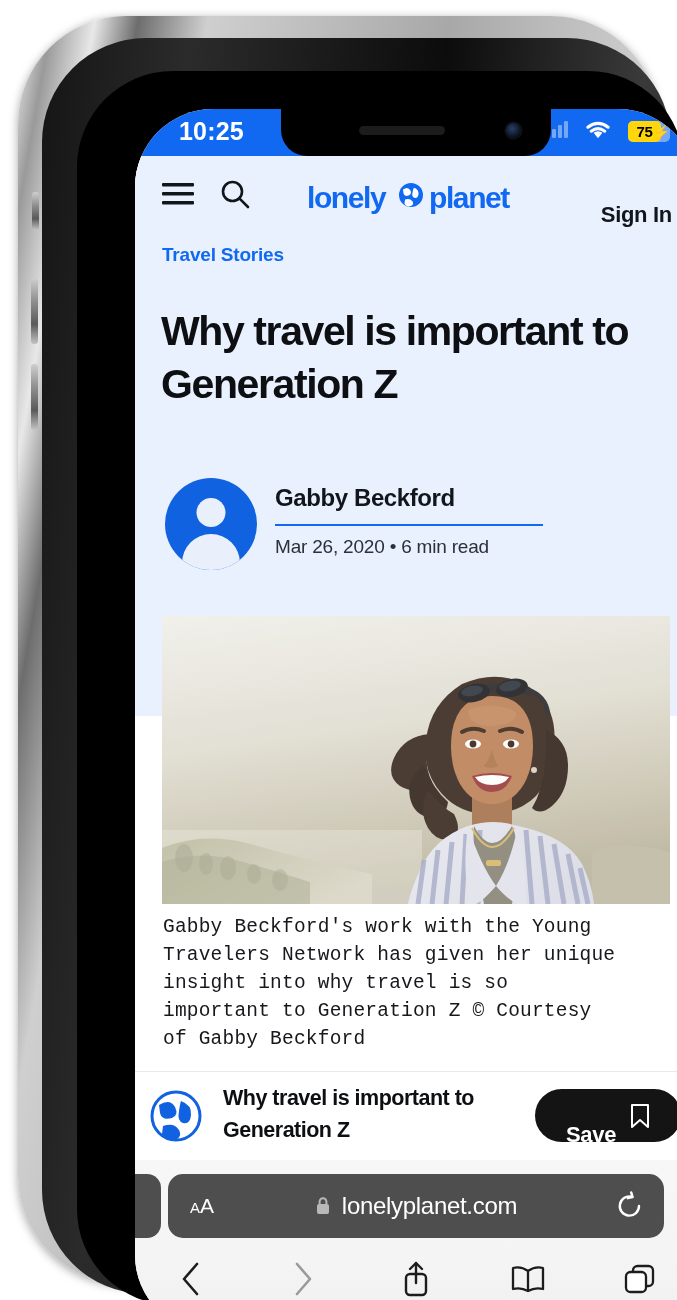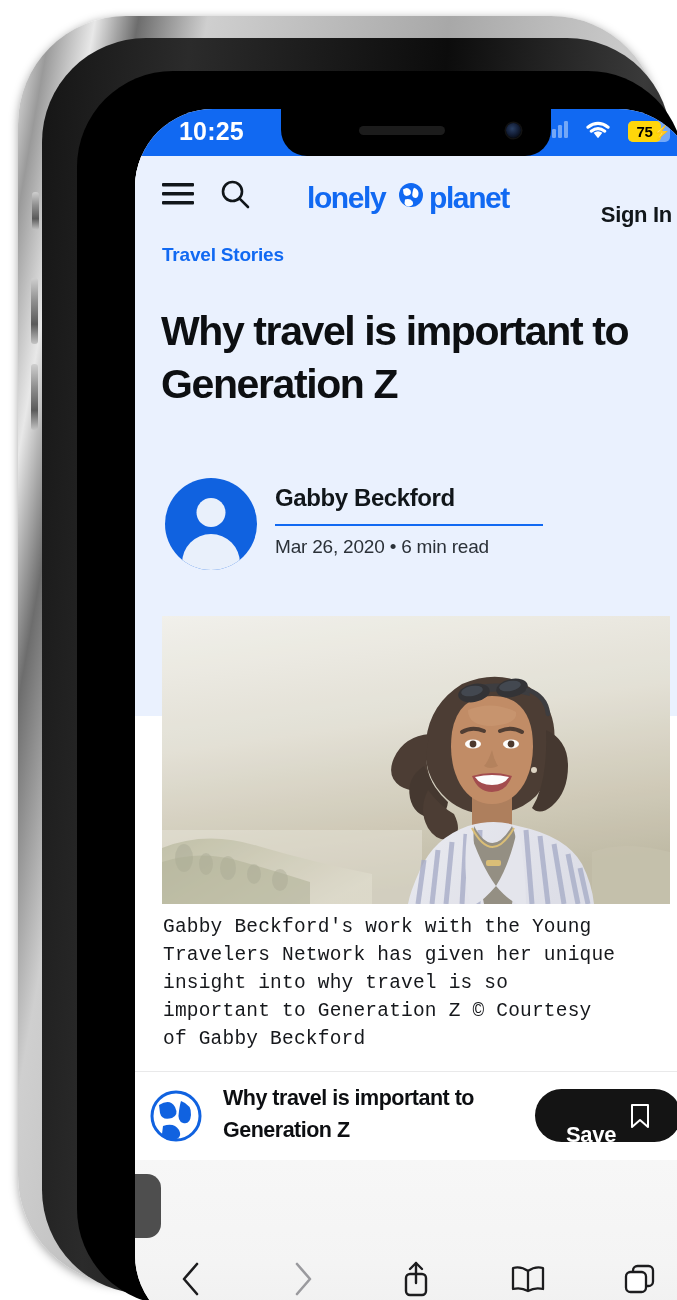--- a/index.html
+++ b/index.html
@@ -692,20 +692,36 @@
                 <svg width="20" height="26" viewBox="0 0 20 26">
                   <path d="M2 2 L18 2 L18 24 L10 17 L2 24 Z" fill="none" stroke="#ffffff" stroke-width="2" stroke-linejoin="round"></path>
                 </svg>
               </div>
             </div>
           </div>
 
           <div class="safari">
             <div class="tab-peek"></div>
 
+            <div class="urlbar">
+              <div class="aa">
+                <span class="small">A</span><span>A</span>
+              </div>
+              <div class="url-center">
+                <svg width="16" height="20" viewBox="0 0 16 20">
+                  <rect x="2" y="8" width="12" height="10" rx="2" fill="#b8b8b8"></rect>
+                  <path d="M4.6 8 V5.6 A3.4 3.4 0 0 1 11.4 5.6 V8" stroke="#b8b8b8" stroke-width="2" fill="none"></path>
+                </svg>
+                <span class="url-text">lonelyplanet.com</span>
+              </div>
+              <svg class="reload" width="28" height="30" viewBox="0 0 28 30">
+                <path d="M23 15 A9.6 9.6 0 1 1 15.6 5.7" stroke="#ffffff" stroke-width="2.4" fill="none" stroke-linecap="round"></path>
+                <path d="M15.2 1.4 L16.6 6.2 L11.8 7.2" stroke="#ffffff" stroke-width="2.4" fill="none" stroke-linecap="round" stroke-linejoin="round"></path>
+              </svg>
+            </div>
 
             <div class="toolbar">
               <div class="tb-item">
                 <svg width="22" height="36" viewBox="0 0 22 36">
                   <path d="M17 3 L4 18 L17 33" stroke="#1c1c1e" stroke-width="2.6" fill="none" stroke-linecap="round" stroke-linejoin="round"></path>
                 </svg>
               </div>
               <div class="tb-item">
                 <svg width="22" height="36" viewBox="0 0 22 36">
                   <path d="M5 3 L18 18 L5 33" stroke="#9a9a9e" stroke-width="2.6" fill="none" stroke-linecap="round" stroke-linejoin="round"></path>

